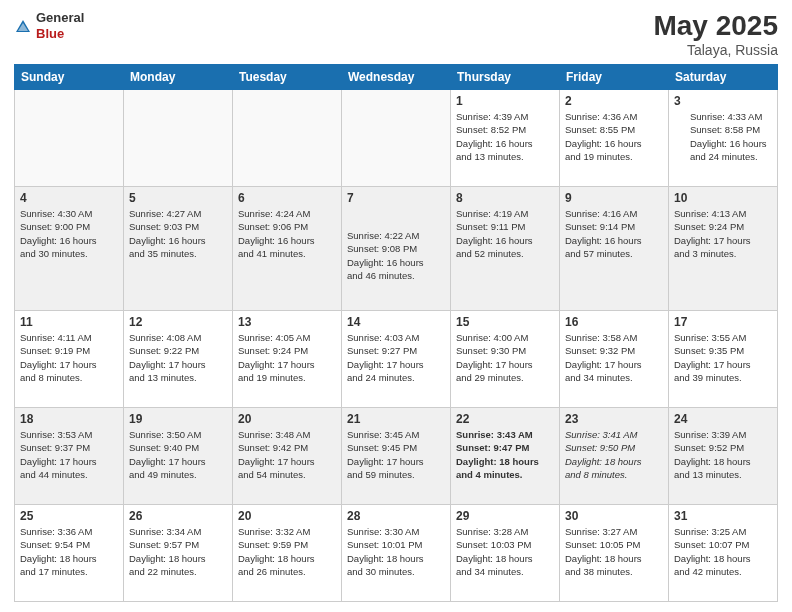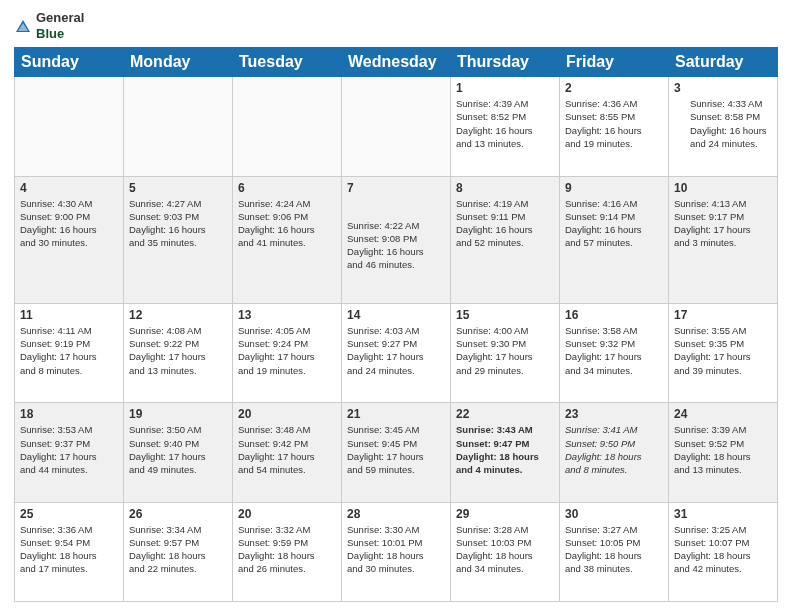--- a/index.html
+++ b/index.html
@@ -29,21 +29,21 @@
     }
     .logo-text {
       display: flex;
       flex-direction: column;
       font-size: 13px;
       font-weight: bold;
       line-height: 1.2;
       justify-content: space-between;
     }
     .logo-general { color: #333; }
-    .logo-blue { color: #14532d; }
+    .logo-blue { color: #b91c1c; }
     .logo-icon {
       width: 18px;
       height: 18px;
       margin-right: 4px;
       margin-top: 2px;
     }
     .title-block {
       text-align: right;
     }
     .title-month {
@@ -60,21 +60,21 @@
       border: 1px solid #ccc;
       border-collapse: collapse;
       width: 100%;
       table-layout: fixed;
     }
     .calendar th {
       background: #1a6faf;
       color: #fff;
       text-align: left;
       padding: 5px 6px;
-      font-size: 16px;
+      font-size: 12px;
       border: 1px solid #1a6faf;
     }
     .calendar td {
       border: 1px solid #ccc;
       vertical-align: top;
       padding: 4px 5px;
       font-size: 9.5px;
       color: #333;
       background: #fff;
     }
@@ -103,20 +103,22 @@
       <svg class="logo-icon" viewBox="0 0 18 18">
         <polygon points="9,2 16,14 2,14" fill="#1a6faf"></polygon>
         <polygon points="9,5 14,13 4,13" fill="#fff" opacity="0.5"></polygon>
       </svg>
       <div class="logo-text">
         <span class="logo-general">General</span>
         <span class="logo-blue">Blue</span>
       </div>
     </div>
     <div class="title-block">
+      <div class="title-month">May 2025</div>
+      <div class="title-location">Talaya, Russia</div>
     </div>
   </div>
 
   <table class="calendar">
     <thead>
       <tr>
       <th>Sunday</th>
           <th>Monday</th>
           <th>Tuesday</th>
           <th>Wednesday</th>
@@ -192,21 +194,21 @@
           <td>
             <span class="day-num">9</span>
             <div class="day-info" style="white-space: pre-line;">Sunrise: 4:16 AM
 Sunset: 9:14 PM
 Daylight: 16 hours
 and 57 minutes.</div>
           </td>
           <td>
             <span class="day-num">10</span>
             <div class="day-info" style="white-space: pre-line;">Sunrise: 4:13 AM
-Sunset: 9:17 PM
+Sunset: 9:24 PM
 Daylight: 17 hours
 and 3 minutes.</div>
           </td>
         </tr>
         <tr>
           <td>
             <span class="day-num">11</span>
             <div class="day-info" style="white-space: pre-line;">Sunrise: 4:11 AM
 Sunset: 9:19 PM
 Daylight: 17 hours

